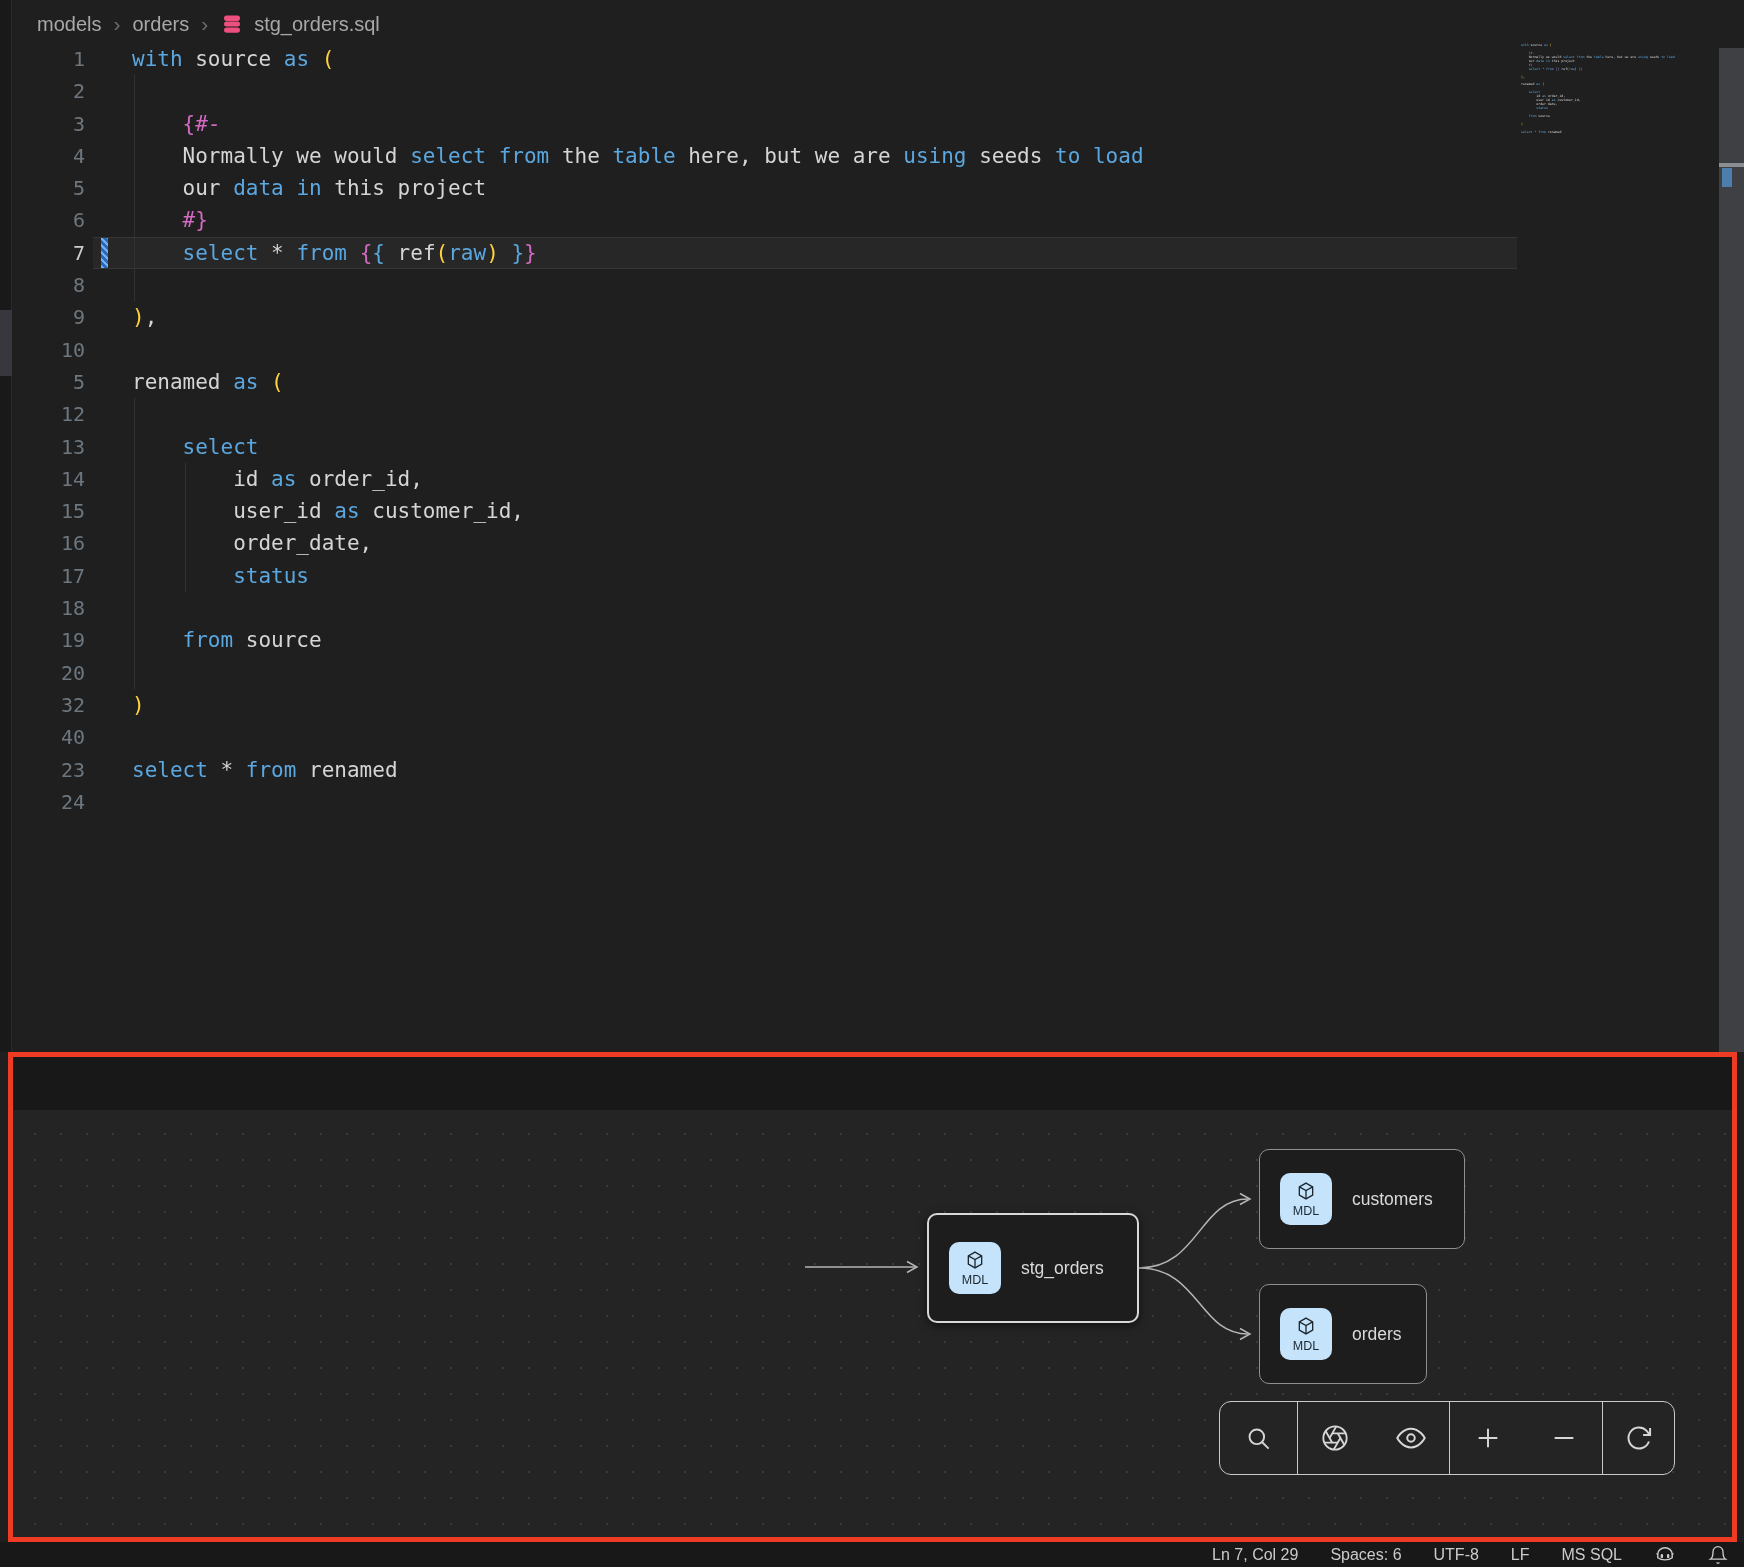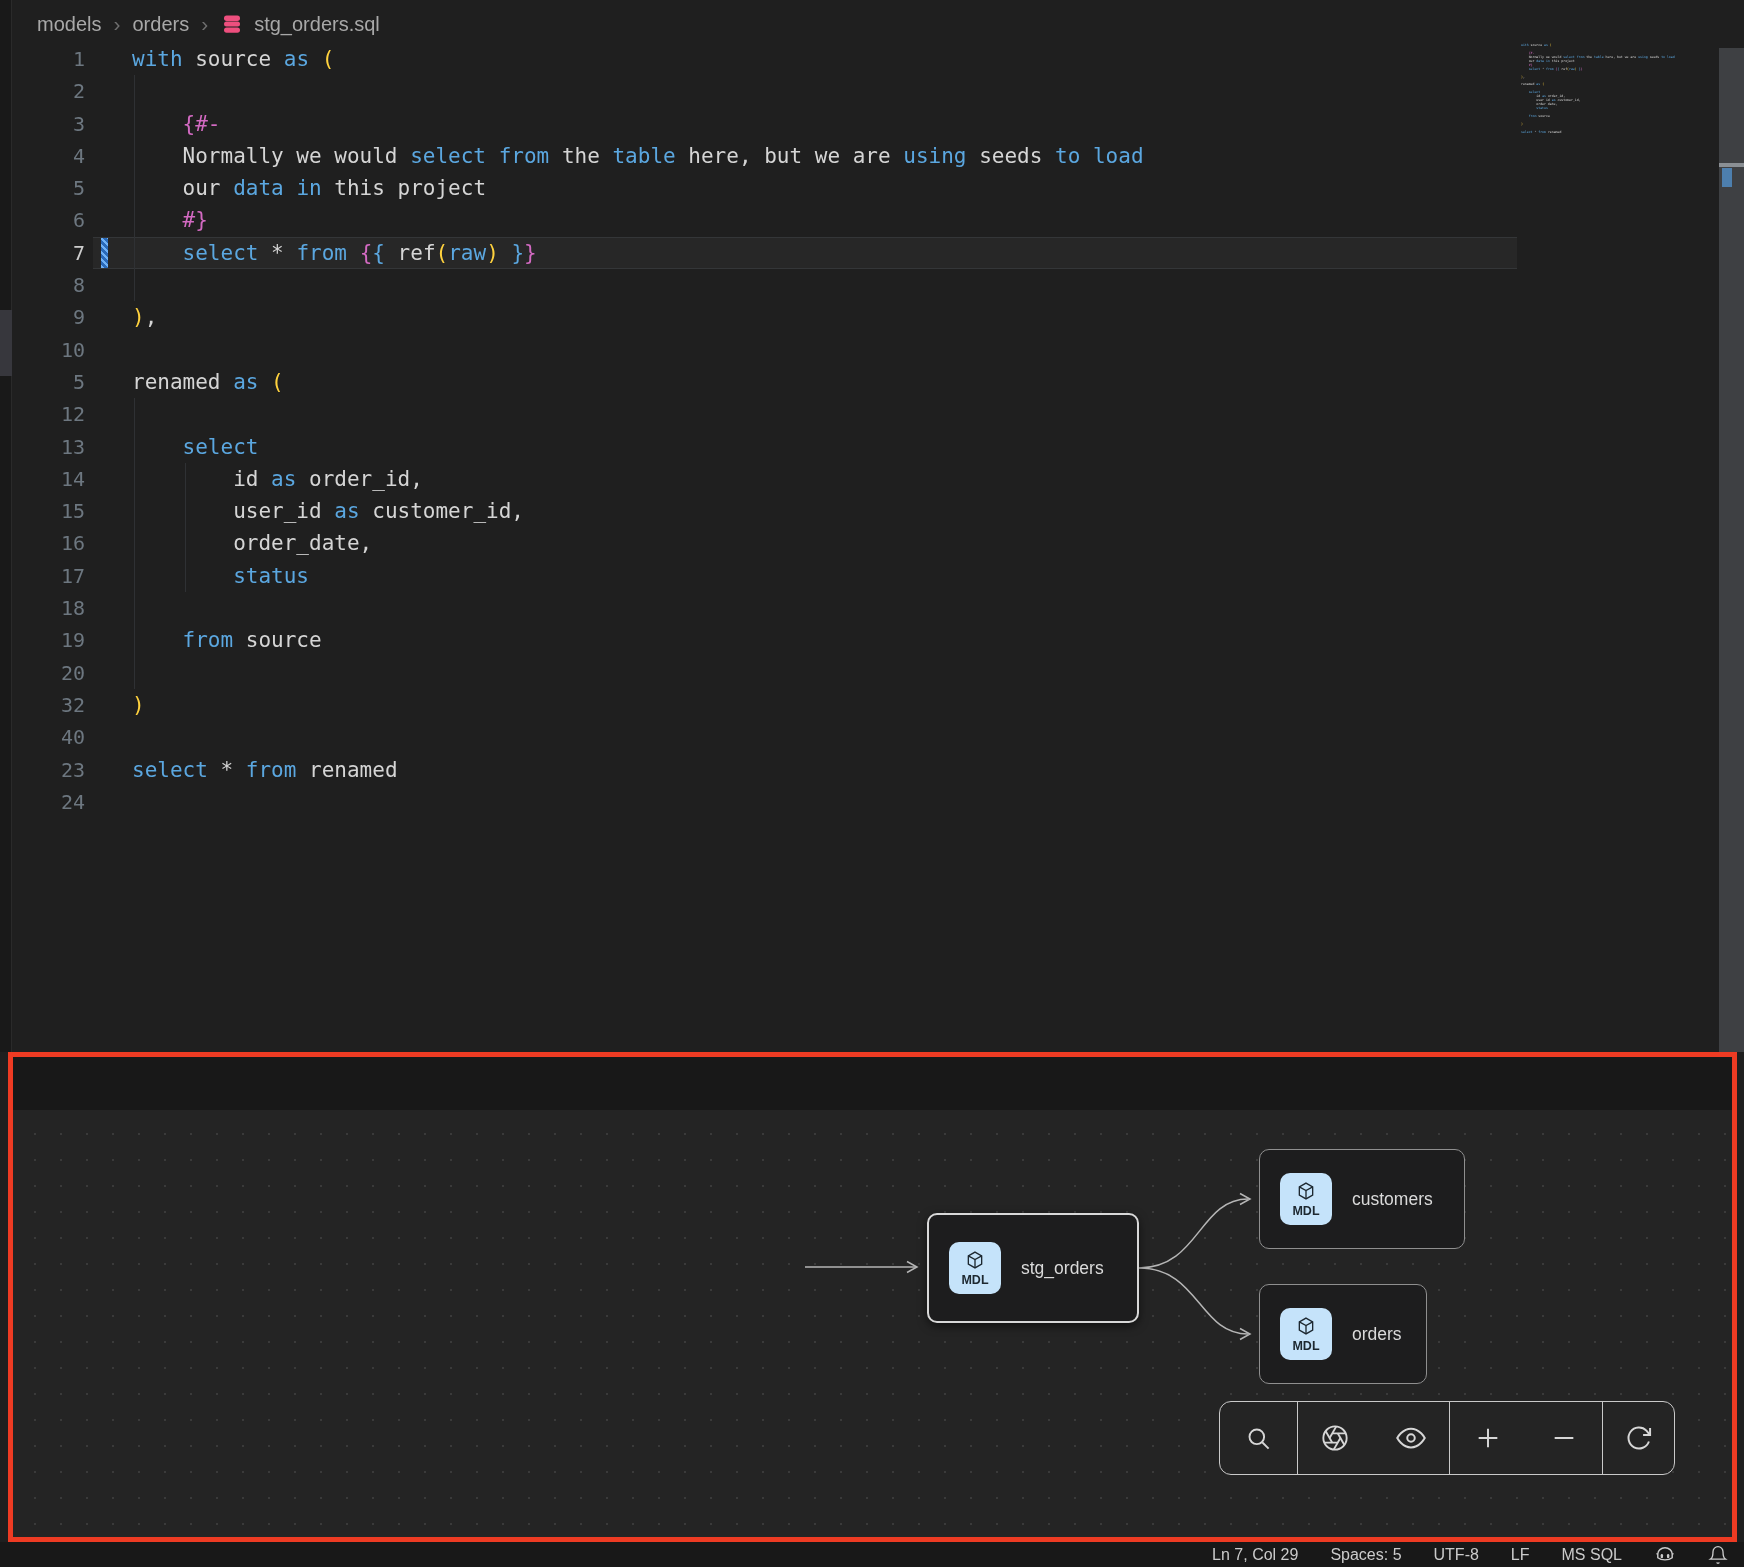--- a/index.html
+++ b/index.html
@@ -51,21 +51,21 @@
   #tabbar-actions { position:absolute; right:24px; top:0; height:53px; display:flex; align-items:center; gap:26px; }
   #tabbar-actions svg { display:block; }
   #canvas { position:absolute; left:0; top:53px; right:0; bottom:0; background:#242424;
     background-image:radial-gradient(#3a3a3a 1.1px, transparent 1.3px); background-size:26px 26px; background-position:9px 11px; }
   #edges { position:absolute; left:0; top:0; width:100%; height:100%; pointer-events:none; }
   .node { position:absolute; background:#1d1d1e; border:1.5px solid #8f8f8f; border-radius:10px;
     display:flex; align-items:center; gap:20px; padding-left:20px; }
   .node .label { font-size:17.5px; color:#dadada; }
   .node .badge { width:52px; height:52px; border-radius:10px; display:flex; flex-direction:column;
     align-items:center; justify-content:center; gap:0px; }
-  .node .badge .btxt { font-size:12.5px; font-weight:bold; color:#1d2830; line-height:13px; }
+  .node .badge .btxt { font-size:12.5px; font-weight:normal; color:#1d2830; line-height:13px; }
   .badge.seed  { background:#cff0bd; }
   .badge.model { background:#c5e3fa; }
   #node-raw_orders { left:582px; top:105px; width:210px; height:101px; }
   #node-stg_orders { left:914px; top:103px; width:212px; height:110px; border:2px solid #d8d8d8; box-shadow:0 3px 10px rgba(0,0,0,.55); }
   #node-customers  { left:1246px; top:39px;  width:206px; height:100px; }
   #node-orders     { left:1246px; top:174px; width:168px; height:100px; }
   
   #lineage-toolbar { position:absolute; left:1206px; top:291px; width:456px; height:74px;
     background:#242424; border:1.5px solid #c9c9c9; border-radius:12px; display:flex; overflow:hidden; }
   .tcell { display:flex; align-items:center; justify-content:space-around; border-left:1.5px solid #c9c9c9; }
@@ -239,21 +239,21 @@
             </svg>
           </span>
         </div>
       </div>
     </div>
   </div>
 
   <div id="status-bar">
 
     <span class="sitem">Ln 7, Col 29</span>
-      <span class="sitem">Spaces: 5</span>
+      <span class="sitem">Spaces: 6</span>
       <span class="sitem">UTF-8</span>
       <span class="sitem">LF</span>
       <span class="sitem">MS SQL</span>
       <span>
       <svg width="22" height="18" viewBox="0 0 24 20" fill="none" stroke="#cbcbcb" stroke-width="1.6">
         <path d="M4 9 a8 7 0 0 1 16 0 v4 a10 6 0 0 1 -16 0 z"></path>
         <path d="M2.5 8.5 L4 9 M21.5 8.5 L20 9" stroke-width="1.4"></path>
         <rect x="7.2" y="9" width="2.6" height="4.4" rx="1.3" fill="#cbcbcb" stroke="none"></rect>
         <rect x="14.2" y="9" width="2.6" height="4.4" rx="1.3" fill="#cbcbcb" stroke="none"></rect>
       </svg>

